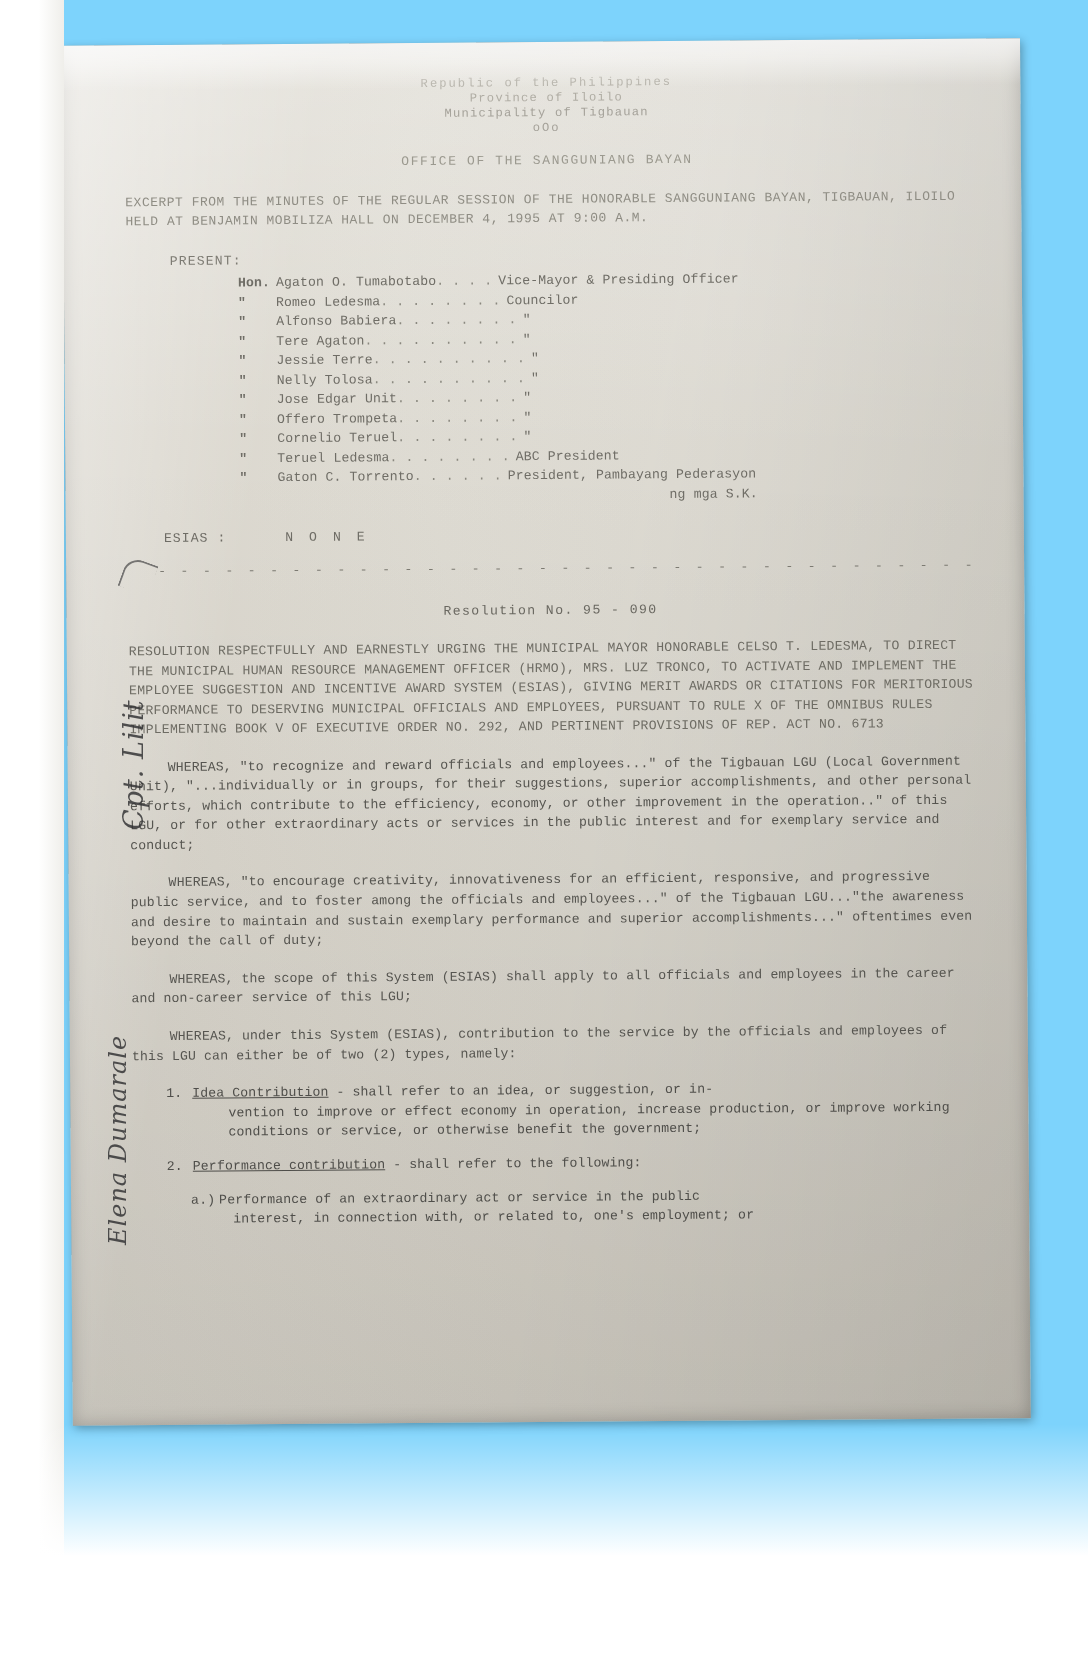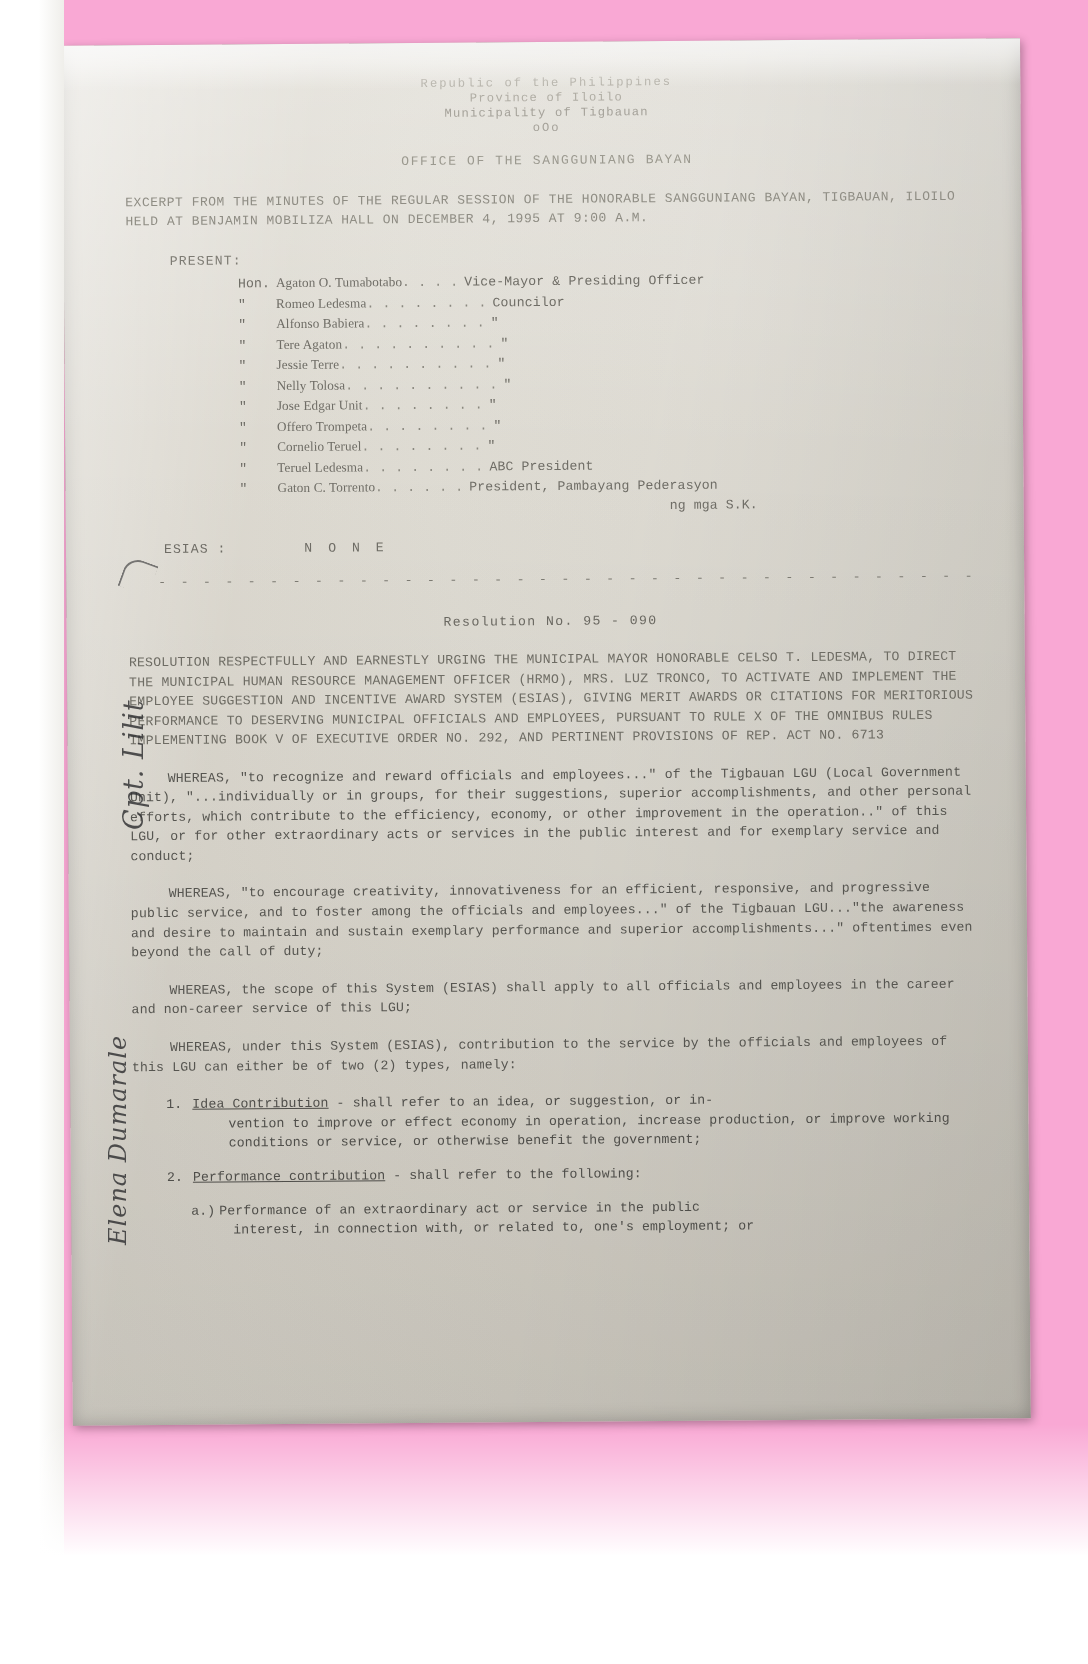--- a/index.html
+++ b/index.html
@@ -12,21 +12,21 @@
     height: 1664px;
     overflow: hidden;
     font-family: "Liberation Mono", monospace;
   }
 
   
   #photo {
     position: relative;
     width: 1088px;
     height: 1664px;
-    background: #f9a8d4;
+    background: #7dd3fc;
   }
 
   
   #paper {
     position: absolute;
     left: 62px;
     top: 42px;
     width: 958px;
     height: 1380px;
     background:
@@ -105,33 +105,33 @@
     margin-top: 4px;
     padding-left: 112px;
     color: #6f6d66;
   }
   .att-row {
     display: flex;
     align-items: baseline;
     line-height: 19.5px;
     white-space: pre;
   }
-  .att-title { width: 38px; display: inline-block; }
-  .att-name  { display: inline-block; font-family: Liberation Serif, serif; }
+  .att-title { width: 38px; display: inline-block; font-weight: bold; }
+  .att-name  { display: inline-block; }
   .att-dots  { flex: 0 0 auto; color: #8a887f; }
   .att-role  { display: inline-block; margin-left: 6px; }
   .att-sub   { padding-left: 430px; color: #6f6d66; line-height: 19px; }
 
   .absent {
     margin-top: 22px;
     padding-left: 36px;
     color: #6e6c65;
     letter-spacing: 1px;
   }
-  .absent .word { margin-left: 69px; letter-spacing: 4px; }
+  .absent .word { margin-left: 50px; letter-spacing: 4px; }
 
   .divider {
     margin: 16px 0 0 30px;
     color: #7c7a72;
     letter-spacing: 3.4px;
     font-size: 13px;
     white-space: nowrap;
     overflow: hidden;
   }
 

